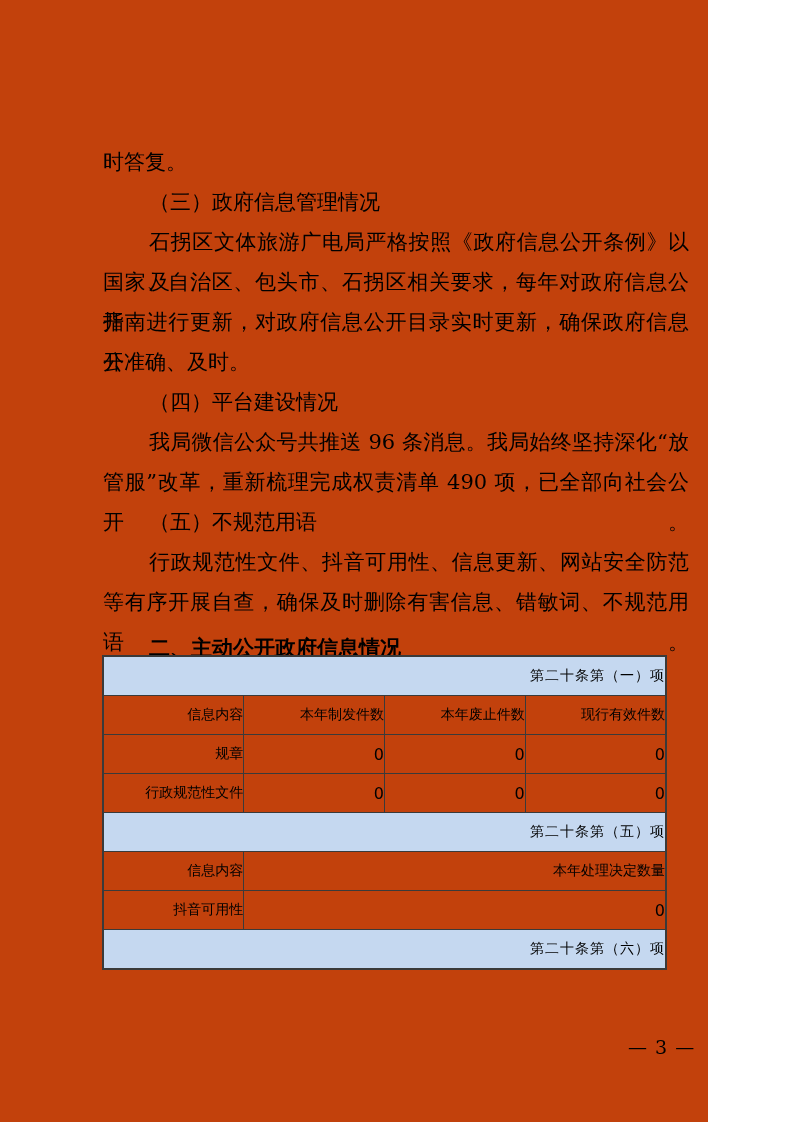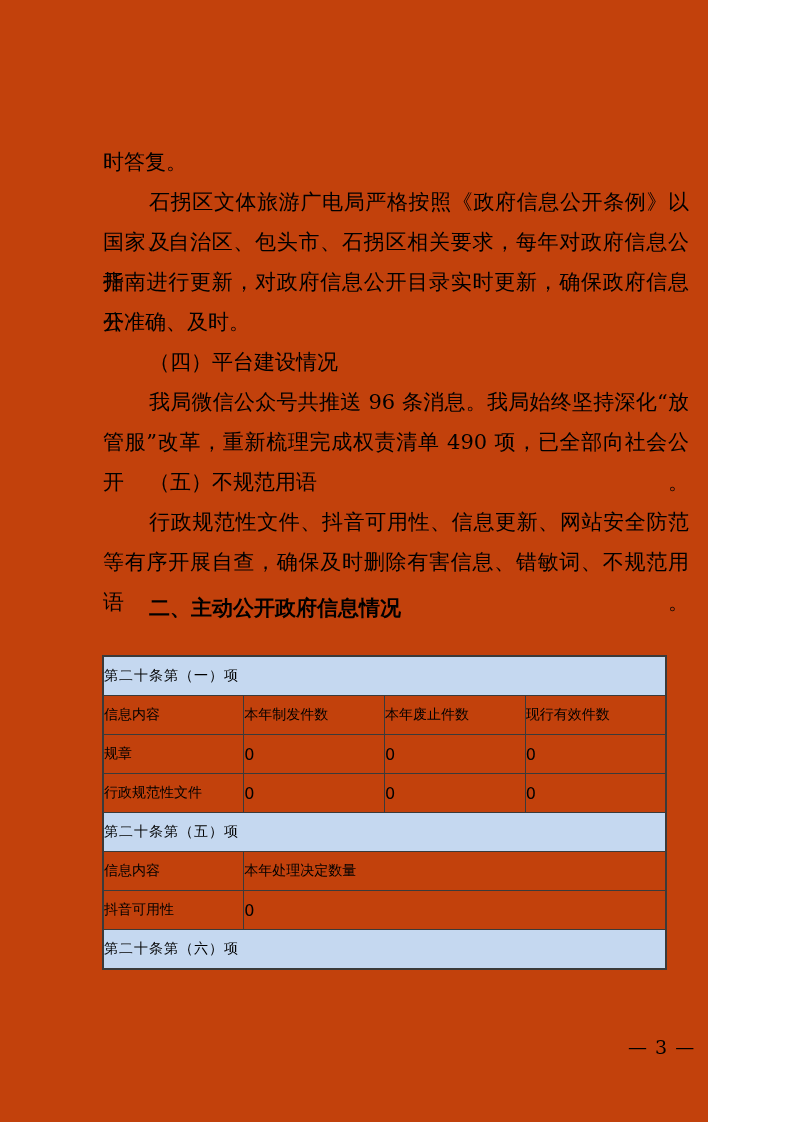--- a/index.html
+++ b/index.html
@@ -49,21 +49,21 @@
     top: 655px;
     width: 565px;
     border-collapse: collapse;
     table-layout: fixed;
     border: 2px solid #3a3a3a;
     font-family: "DejaVu Serif", "Liberation Serif", serif;
   }
   .report-table td, .report-table th {
     border: 1px solid #3a3a3a;
     height: 38px;
-    text-align: left;
+    text-align: right;
     vertical-align: middle;
     font-weight: normal;
     font-size: 14px;
     color: #000000;
     padding: 0;
     overflow: hidden;
   }
   .report-table th.sec {
     background: #c5d8f0;
     letter-spacing: 1px;
@@ -84,20 +84,21 @@
     white-space: pre;
   }
 </style>
 </head>
 <body>
 
 <div class="page">
 
   <div class="body-text">
     <div class="line">时答复。</div>
+    <div class="line indent">（三）政府信息管理情况</div>
     <div class="line indent just">石拐区文体旅游广电局严格按照《政府信息公开条例》以及</div>
     <div class="line just">国家、自治区、包头市、石拐区相关要求，每年对政府信息公开</div>
     <div class="line just">指南进行更新，对政府信息公开目录实时更新，确保政府信息公</div>
     <div class="line">开准确、及时。</div>
     <div class="line indent">（四）平台建设情况</div>
     <div class="line indent just">我局微信公众号共推送 96 条消息。我局始终坚持深化“放</div>
     <div class="line just">管服”改革，重新梳理完成权责清单 490 项，已全部向社会公开。</div>
     <div class="line indent">（五）不规范用语</div>
     <div class="line indent just">行政规范性文件、抖音可用性、信息更新、网站安全防范</div>
     <div class="line just">等有序开展自查，确保及时删除有害信息、错敏词、不规范用语。</div>

